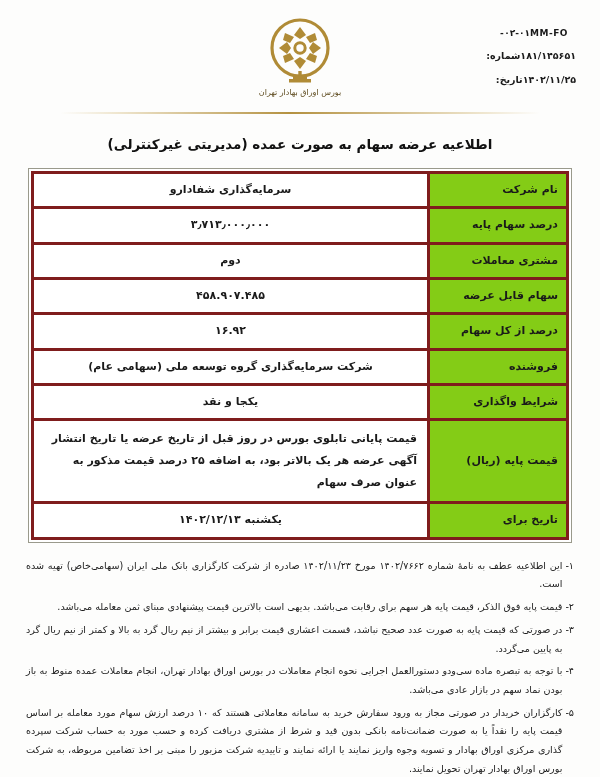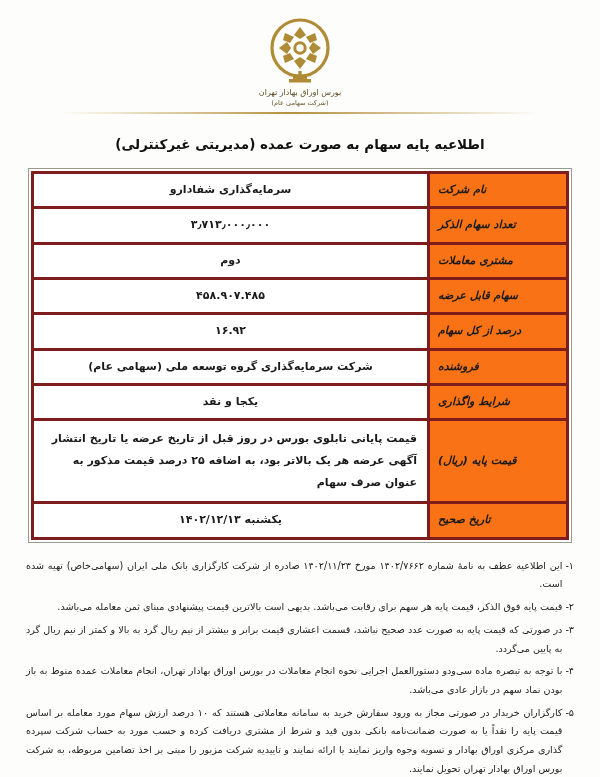--- a/index.html
+++ b/index.html
@@ -122,25 +122,24 @@
   table.info-table td {
     border: 3px solid #7f1d1d;
     padding: 6px 8px;
     font-size: 11px;
     font-weight: bold;
     vertical-align: middle;
     line-height: 1.85;
   }
   td.label-cell {
     width: 120px;
-    background: #f97316;
-    text-align: left;
+    background: #84cc16;
+    text-align: right;
     color: #1a1a1a;
     border-left: 2px solid #c2a877;
-    font-style: italic;
   }
   td.value-cell {
     background: #ffffff;
     text-align: center;
     color: #1a1a1a;
   }
   td.value-cell.multiline {
     text-align: right;
     line-height: 2.0;
     padding: 7px 10px;
@@ -173,20 +172,29 @@
     text-align-last: right;
   }
 </style>
 </head>
 <body>
 
 <div class="page">
 
   <div class="header">
 
+    <div class="header-meta">
+      <div class="meta-line formcode">۰۲-۰۱MM-FO-</div>
+      <div class="meta-line">
+        <span>۱۸۱/۱۴۵۶۵۱</span><span class="meta-label">شماره:</span>
+      </div>
+      <div class="meta-line">
+        <span>۱۴۰۲/۱۱/۲۵</span><span class="meta-label">تاریخ:</span>
+      </div>
+    </div>
 
     <div class="logo-block">
       <svg class="logo-mark" width="62" height="68" viewBox="0 0 62 68">
         <circle cx="31" cy="30" r="28" fill="none" stroke="#b08b36" stroke-width="3.2"></circle>
         <circle cx="31" cy="30" r="23.5" fill="none" stroke="#c9a košt" stroke-width="0"></circle>
         <g fill="#b08b36">
           <path d="M31 9 L37 17 L31 21 L25 17 Z"></path>
           <path d="M31 51 L37 43 L31 39 L25 43 Z"></path>
           <path d="M10 30 L18 24 L22 30 L18 36 Z"></path>
           <path d="M52 30 L44 24 L40 30 L44 36 Z"></path>
@@ -195,38 +203,37 @@
           <path d="M16 45 L25 41 L21 35 L14 38 Z"></path>
           <path d="M46 45 L37 41 L41 35 L48 38 Z"></path>
         </g>
         <circle cx="31" cy="30" r="5.2" fill="none" stroke="#b08b36" stroke-width="3"></circle>
         <rect x="24" y="57" width="14" height="4" fill="#b08b36"></rect>
         <rect x="20" y="61" width="22" height="3.5" fill="#b08b36"></rect>
         <rect x="29.3" y="53" width="3.4" height="5" fill="#b08b36"></rect>
       </svg>
       <div class="logo-text">
         <span>بورس اوراق بهادار تهران</span>
-        <span class="sub">(شرکت سهامی عام)</span>
       </div>
     </div>
 
     <div class="gold-rule"></div>
   </div>
 
-  <div class="doc-title">اطلاعیه پایه سهام به صورت عمده (مدیریتی غیرکنترلی)</div>
+  <div class="doc-title">اطلاعیه عرضه سهام به صورت عمده (مدیریتی غیرکنترلی)</div>
 
   <div class="table-wrap">
     <table class="info-table">
       <tbody>
         <tr>
           <td class="label-cell">نام شرکت</td>
           <td class="value-cell">سرمایه‌گذاری شفادارو</td>
         </tr>
         <tr>
-          <td class="label-cell">تعداد سهام الذکر</td>
+          <td class="label-cell">درصد سهام پایه</td>
           <td class="value-cell">۳٫۷۱۳٫۰۰۰٫۰۰۰</td>
         </tr>
         <tr>
           <td class="label-cell">مشتری معاملات</td>
           <td class="value-cell">دوم</td>
         </tr>
         <tr>
           <td class="label-cell">سهام قابل عرضه</td>
           <td class="value-cell">۴۵۸.۹۰۷.۴۸۵</td>
         </tr>
@@ -240,21 +247,21 @@
         </tr>
         <tr>
           <td class="label-cell">شرایط واگذاری</td>
           <td class="value-cell">یکجا و نقد</td>
         </tr>
         <tr>
           <td class="label-cell">قیمت پایه (ریال)</td>
           <td class="value-cell multiline">قیمت پایانی تابلوی بورس در روز قبل از تاریخ عرضه یا تاریخ انتشار آگهی عرضه هر یک بالاتر بود، به اضافه ۲۵ درصد قیمت مذکور به عنوان صرف سهام</td>
         </tr>
         <tr>
-          <td class="label-cell">تاریخ صحیح</td>
+          <td class="label-cell">تاریخ برای</td>
           <td class="value-cell">یکشنبه ۱۴۰۲/۱۲/۱۳</td>
         </tr>
       </tbody>
     </table>
   </div>
 
   <div class="notes">
     <div class="note">
       <span class="note-num">۱-</span>
       <span class="note-body">این اطلاعیه عطف به نامۀ شماره ۱۴۰۲/۷۶۶۲ مورخ ۱۴۰۲/۱۱/۲۳ صادره از شرکت کارگزاری بانک ملی ایران (سهامی‌خاص) تهیه شده است.</span>

